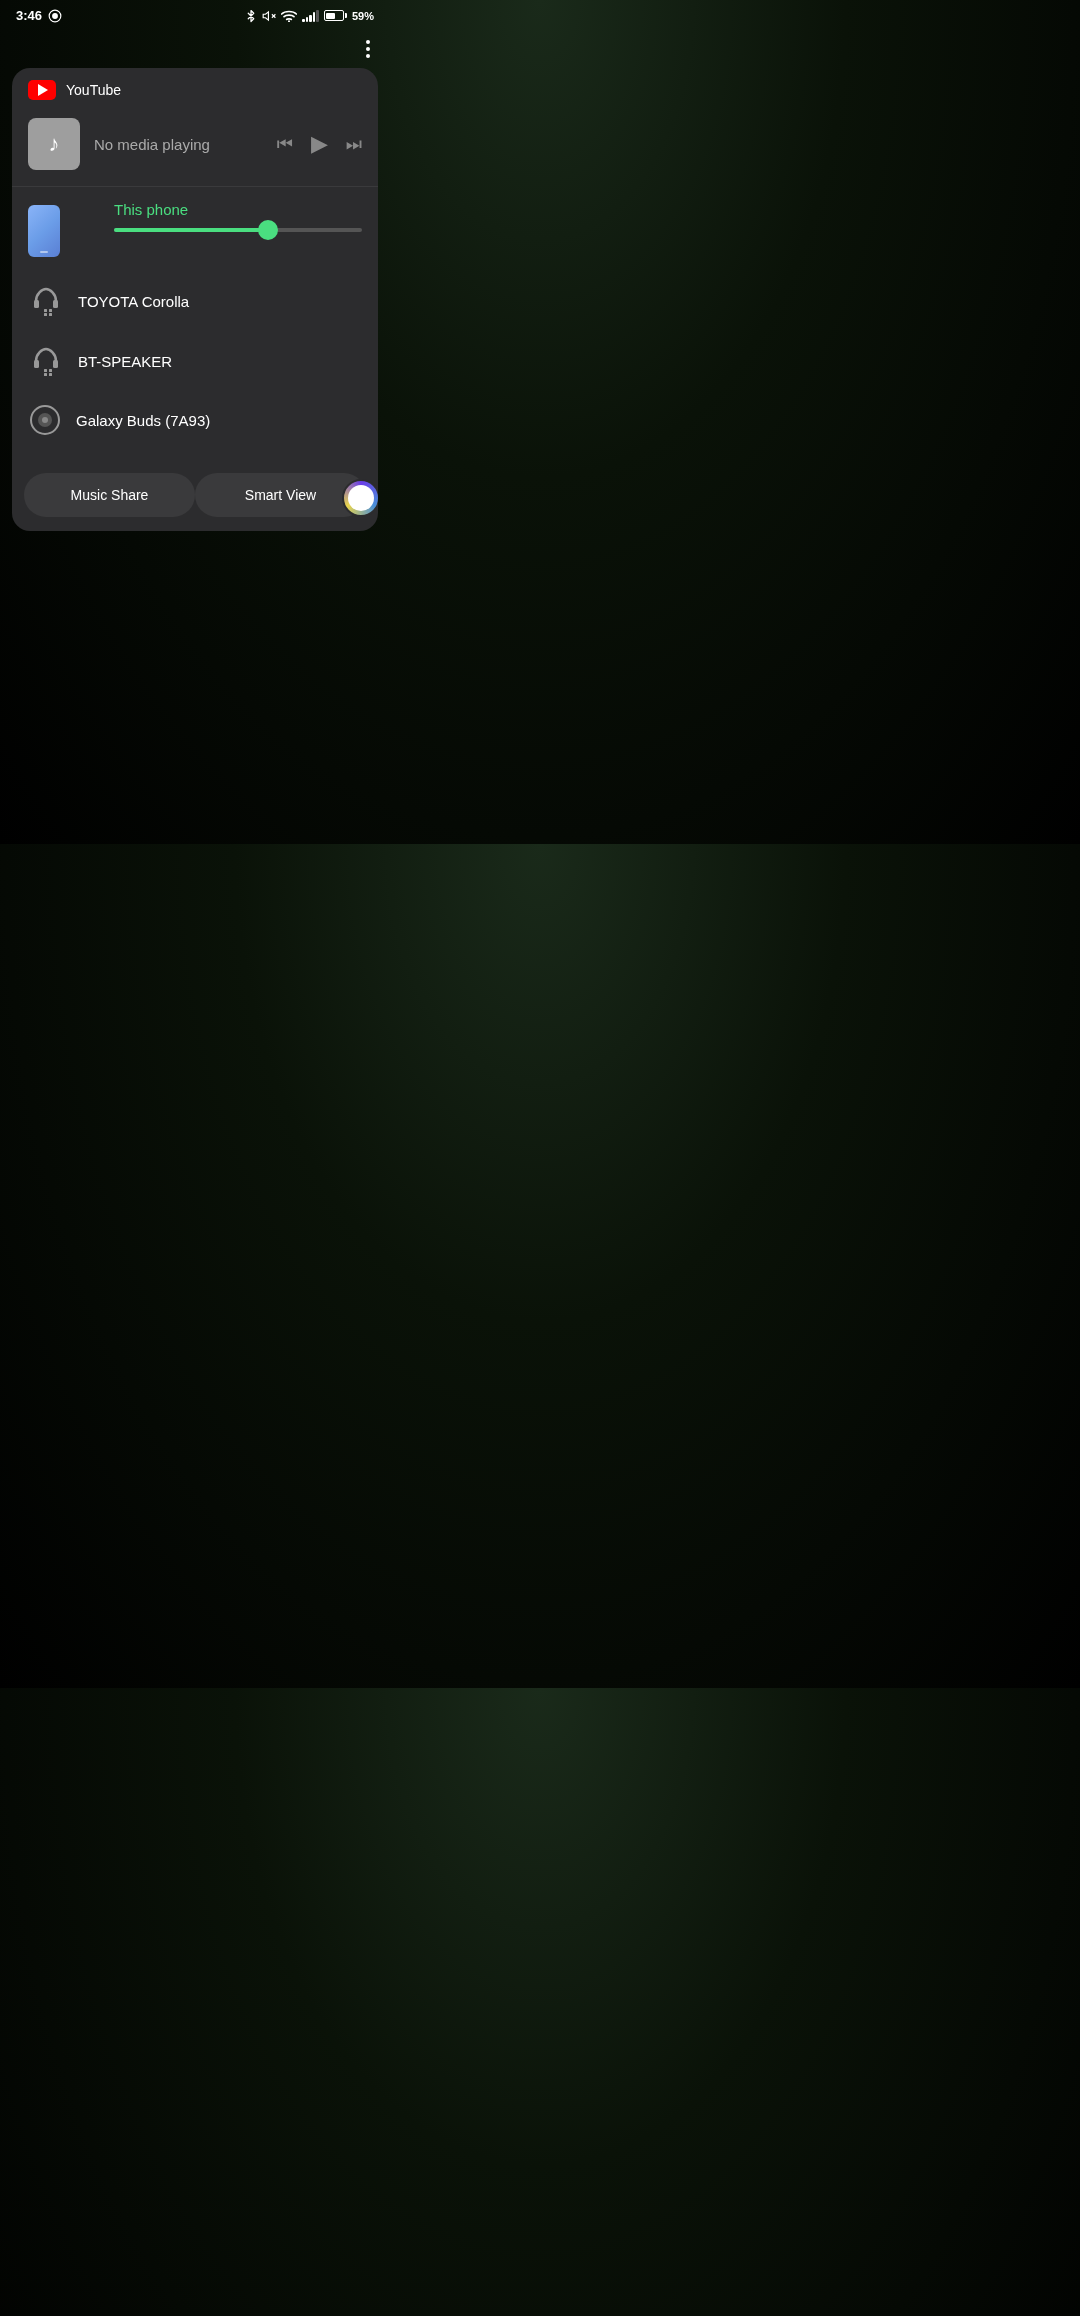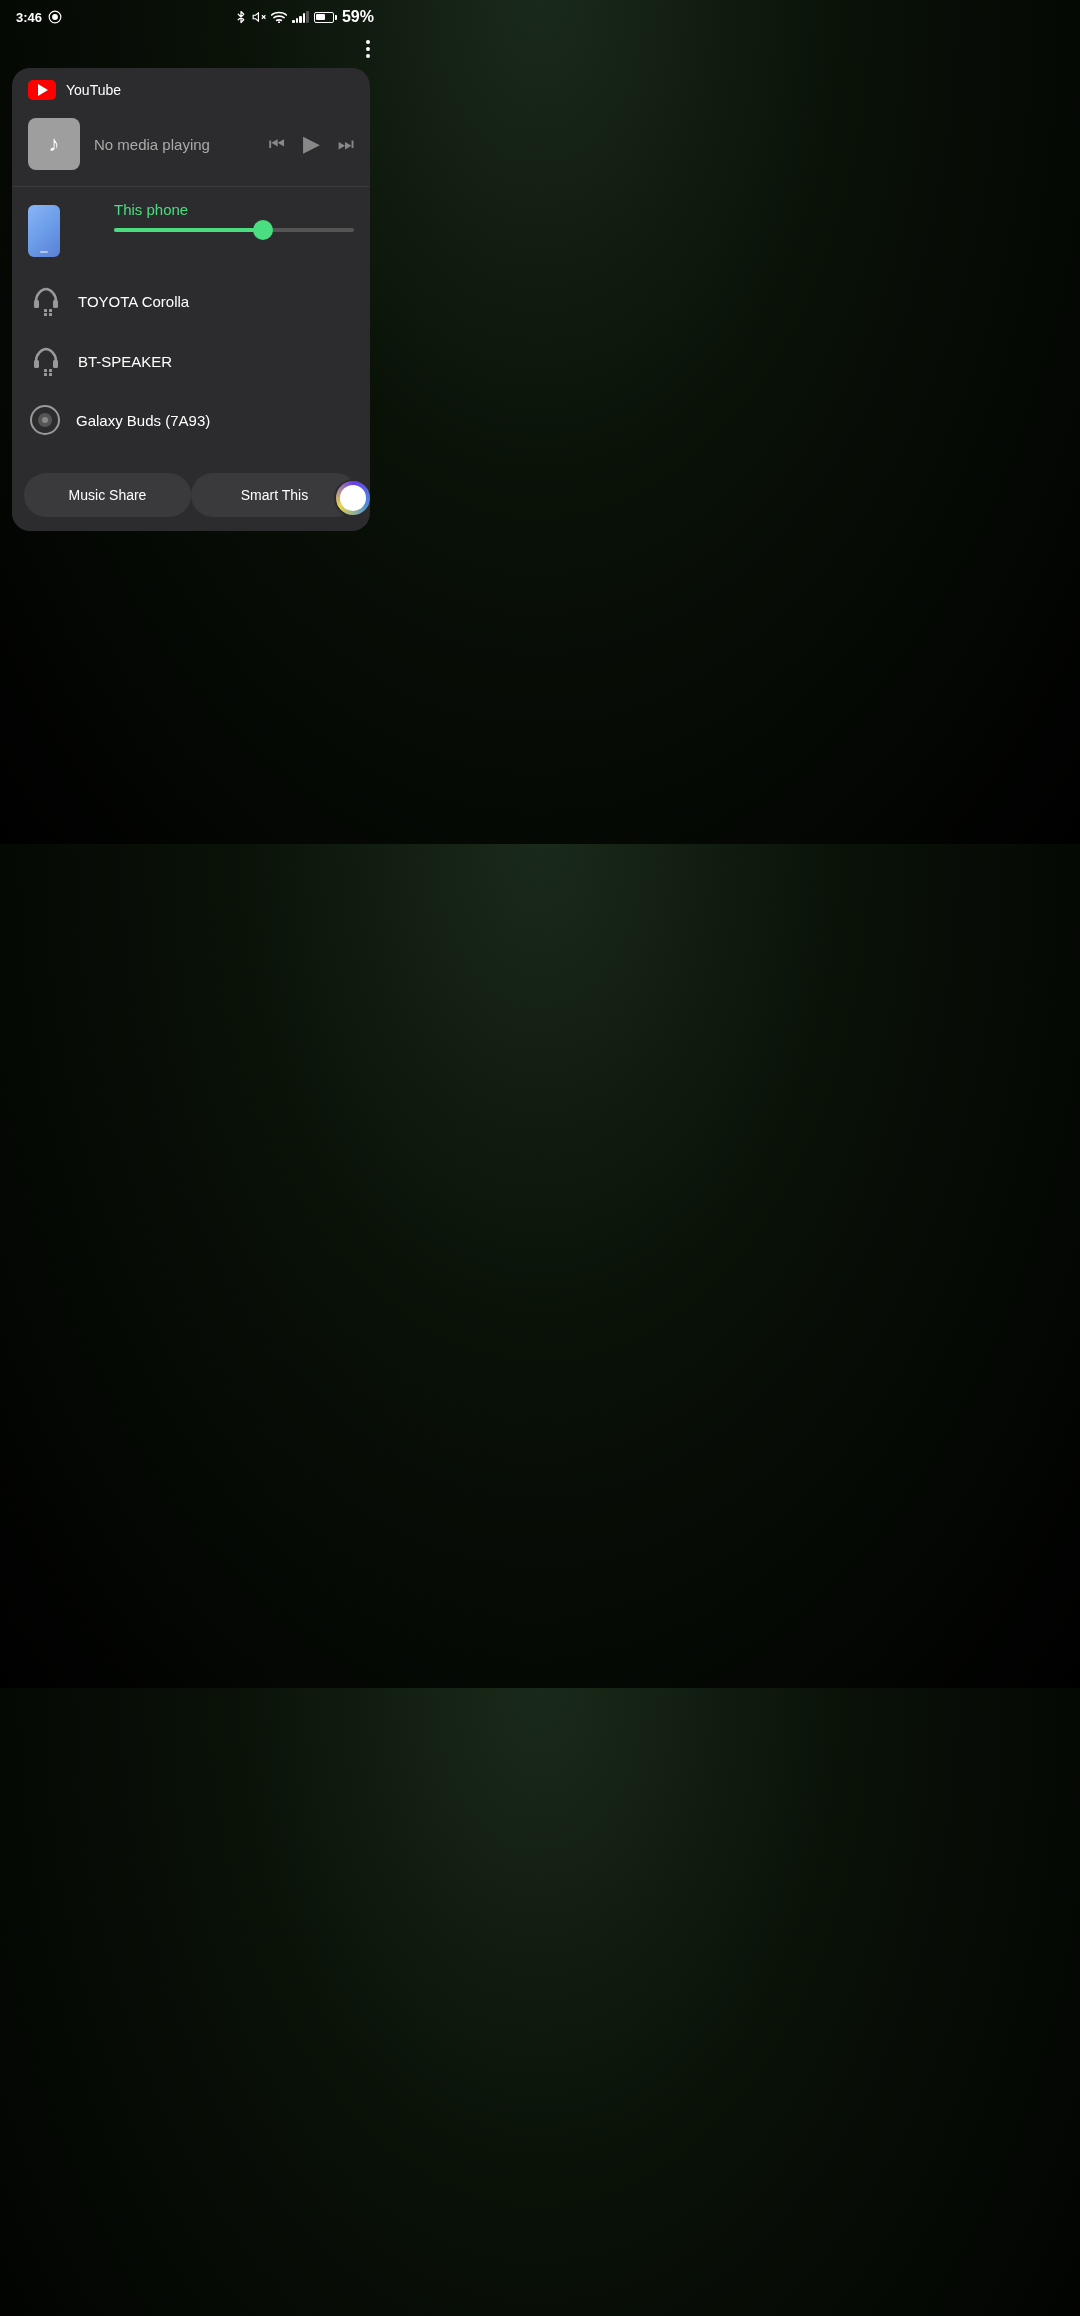--- a/index.html
+++ b/index.html
@@ -28,21 +28,21 @@
     .status-left {
       display: flex;
       align-items: center;
       gap: 6px;
     }
 
     .status-right {
       display: flex;
       align-items: center;
       gap: 5px;
-      font-size: 16px;
+      font-size: 11px;
     }
 
     
     .three-dot {
       position: absolute;
       top: 36px;
       right: 16px;
       color: white;
       font-size: 20px;
       cursor: pointer;
@@ -58,21 +58,21 @@
       height: 4px;
       background: white;
       border-radius: 50%;
     }
 
     
     .panel {
       position: absolute;
       top: 68px;
       left: 12px;
-      right: 20px;
+      right: 12px;
       background: #2c2c2e;
       border-radius: 18px;
       overflow: hidden;
     }
 
     
     .yt-header {
       display: flex;
       align-items: center;
       gap: 10px;
@@ -484,19 +484,19 @@
           <circle cx="17" cy="17" r="3" fill="#888"></circle>
         </svg>
       </div>
       <span class="device-name">Galaxy Buds (7A93)</span>
     </div>
 
   </div>
 
   <div class="bottom-buttons">
     <button class="bottom-btn">Music Share</button>
-    <button class="bottom-btn">Smart This</button>
+    <button class="bottom-btn">Smart View</button>
     <div class="floating-avatar">
       <div class="avatar-inner"></div>
     </div>
   </div>
 
 </div>
 
 </body></html>

